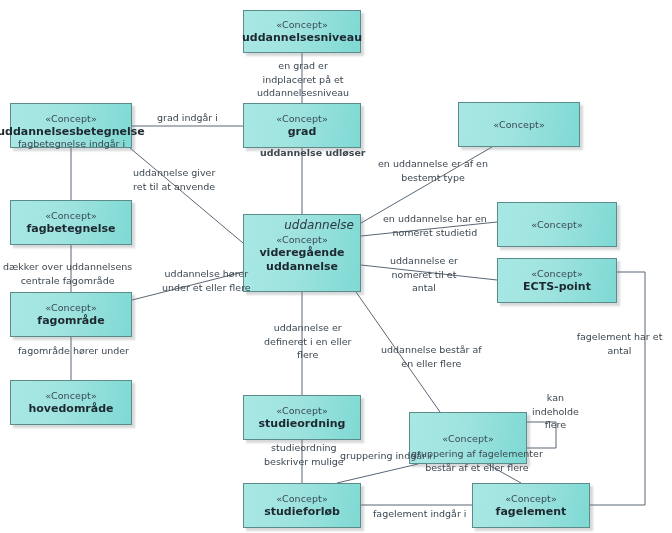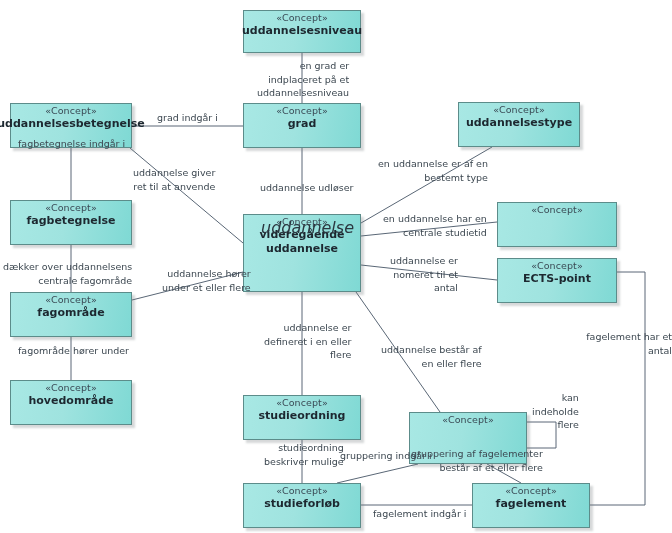--- a/index.html
+++ b/index.html
@@ -24,20 +24,21 @@
   }
   .node {
     position: absolute;
     box-sizing: border-box;
     background: linear-gradient(100deg, #a8e8e4 0%, #9fe3df 45%, #7fd9d4 100%);
     border: 1px solid #5c8c8a;
     box-shadow: 3px 3px 2px rgba(120,125,130,0.30);
     display: flex;
     flex-direction: column;
     align-items: center;
+    justify-content: center;
     color: #27323c;
     z-index: 2;
   }
   .stereotype {
     font-size: 9.5px;
     line-height: 13px;
     color: #3a4a55;
     letter-spacing: 0.1px;
   }
   .node-name {
@@ -45,34 +46,34 @@
     line-height: 14px;
     font-weight: bold;
     color: #1d2830;
     text-align: center;
     padding: 0 4px;
   }
   .node-attr {
     position: absolute;
     top: 3px;
     right: 6px;
-    font-size: 16px;
+    font-size: 12px;
     font-style: italic;
     color: #2b3740;
   }
   .edge-label {
     position: absolute;
     font-size: 9.5px;
     line-height: 13.5px;
     color: #3c4750;
     white-space: pre-line;
     z-index: 3;
     background: transparent;
   }
-  .edge-label.left { text-align: right; }
+  .edge-label.left { text-align: center; }
 </style>
 </head>
 <body>
 
 <div id="diagram-root">
   <svg id="edge-layer" viewBox="0 0 672 533" xmlns="http://www.w3.org/2000/svg">
       <path d="M 302,53 L 302,103" fill="none" stroke="#5a6776" stroke-width="1"></path>
       <path d="M 132,126 L 243,126" fill="none" stroke="#5a6776" stroke-width="1"></path>
       <path d="M 71,148 L 71,200" fill="none" stroke="#5a6776" stroke-width="1"></path>
       <path d="M 130,148 L 243,243" fill="none" stroke="#5a6776" stroke-width="1"></path>
@@ -100,21 +101,20 @@
       <div class="node" style="left: 10px; top: 103px; width: 122px; height: 45px;">
         <div class="stereotype">«Concept»</div>
         <div class="node-name" style="white-space: pre-line;">uddannelsesbetegnelse</div>
       </div>
       <div class="node" style="left: 243px; top: 103px; width: 118px; height: 45px;">
         <div class="stereotype">«Concept»</div>
         <div class="node-name" style="white-space: pre-line;">grad</div>
       </div>
       <div class="node" style="left: 458px; top: 102px; width: 122px; height: 45px;">
         <div class="stereotype">«Concept»</div>
-        <div class="node-name" style="white-space: pre-line;">uddannelsestype</div>
       </div>
       <div class="node" style="left: 10px; top: 200px; width: 122px; height: 45px;">
         <div class="stereotype">«Concept»</div>
         <div class="node-name" style="white-space: pre-line;">fagbetegnelse</div>
       </div>
       <div class="node" style="left: 243px; top: 214px; width: 118px; height: 78px;">
         <div class="node-attr">uddannelse</div>
         <div class="stereotype">«Concept»</div>
         <div class="node-name" style="white-space: pre-line;">videregående uddannelse</div>
       </div>
@@ -150,25 +150,25 @@
       </div>
     </div>
   <div id="label-layer">
       <div class="edge-label left" style="left: 257px; top: 59px;">en grad er
 indplaceret på et
 uddannelsesniveau</div>
       <div class="edge-label left" style="left: 157px; top: 111px;">grad indgår i</div>
       <div class="edge-label left" style="left: 18px; top: 137px;">fagbetegnelse indgår i</div>
       <div class="edge-label left" style="left: 133px; top: 166px;">uddannelse giver
 ret til at anvende</div>
-      <div class="edge-label left" style="left: 260px; top: 181px;">uddannelse udløser</div>
+      <div class="edge-label left" style="left: 260px; top: 146px; font-weight: bold;">uddannelse udløser</div>
       <div class="edge-label left" style="left: 378px; top: 157px;">en uddannelse er af en
 bestemt type</div>
       <div class="edge-label left" style="left: 383px; top: 212px;">en uddannelse har en
-centrale studietid</div>
+nomeret studietid</div>
       <div class="edge-label left" style="left: 390px; top: 254px;">uddannelse er
 nomeret til et
 antal</div>
       <div class="edge-label left" style="left: 3px; top: 252px; margin-top: 8px;">dækker over uddannelsens
 centrale fagområde</div>
       <div class="edge-label left" style="left: 162px; top: 267px;">uddannelse hører
 under et eller flere</div>
       <div class="edge-label left" style="left: 18px; top: 344px;">fagområde hører under</div>
       <div class="edge-label left" style="left: 264px; top: 321px;">uddannelse er
 defineret i en eller

